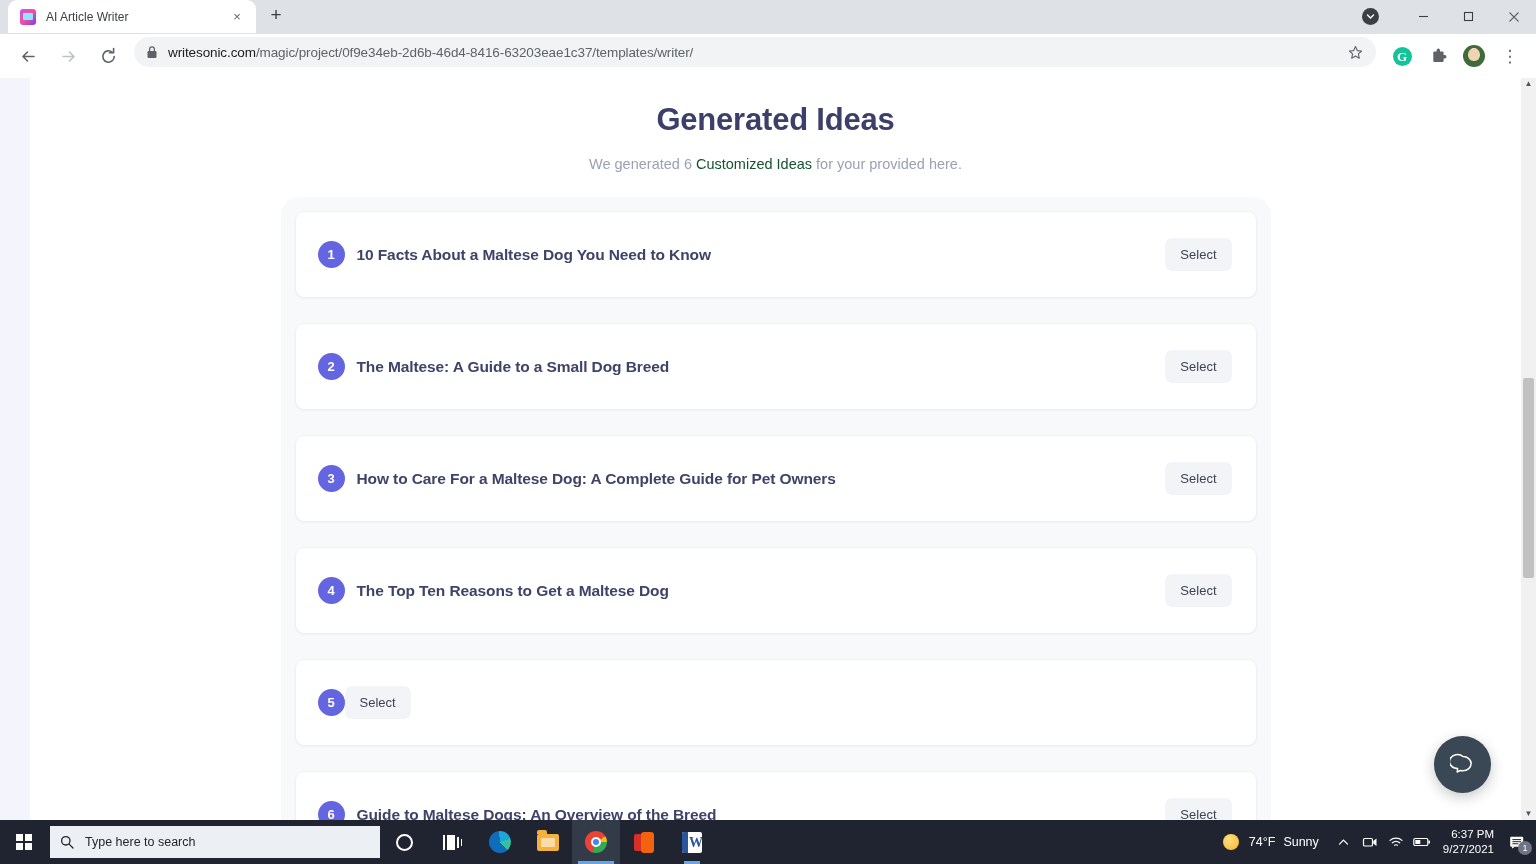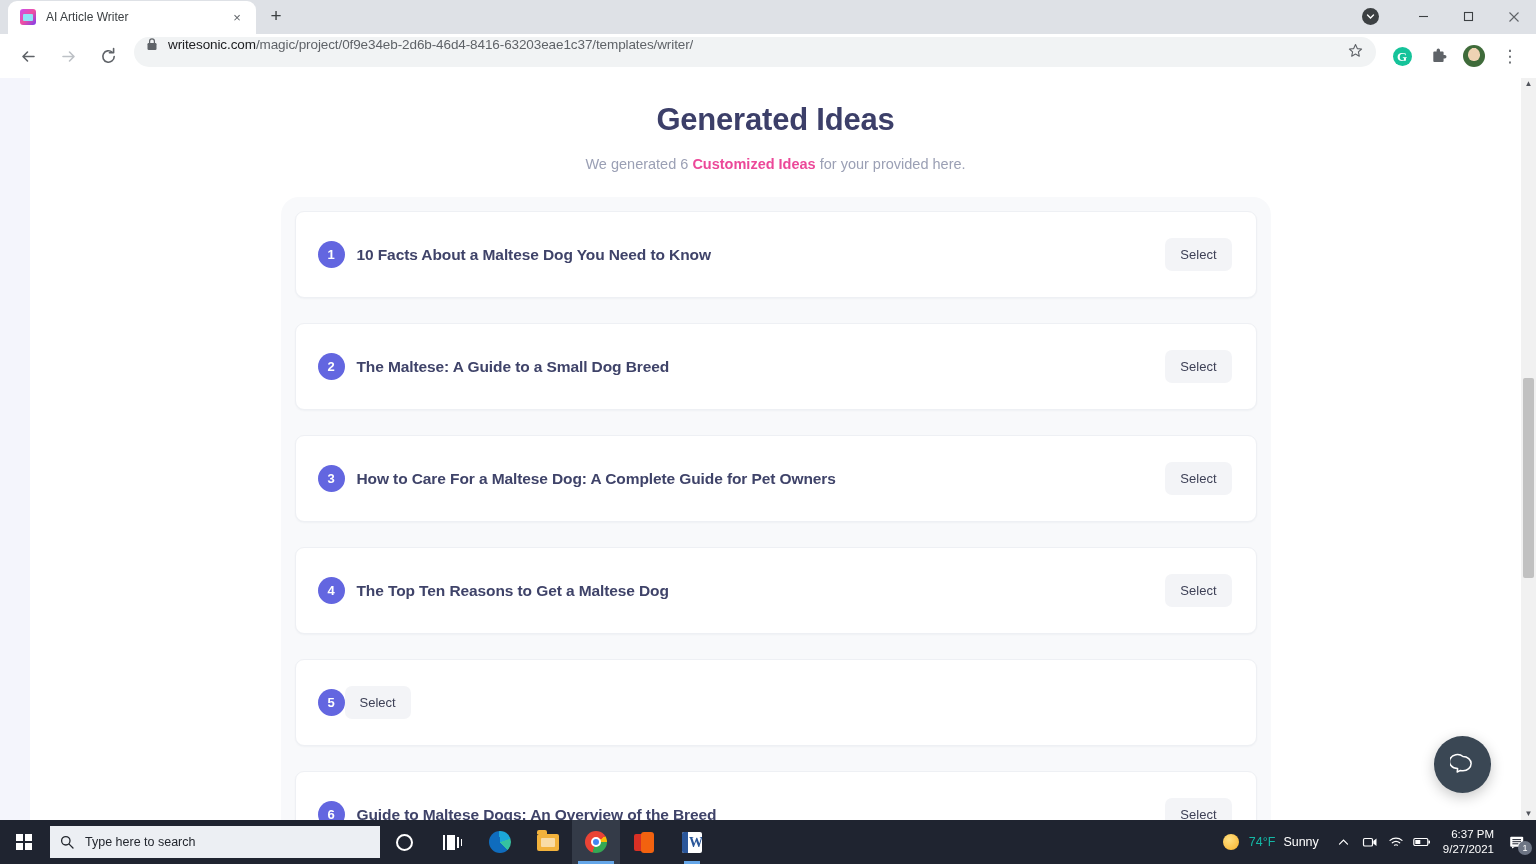--- a/index.html
+++ b/index.html
@@ -9,21 +9,21 @@
     overflow: hidden;
     font-family: "Liberation Sans", sans-serif;
     background: #ffffff;
   }
 
   
   .browser { width: 1536px; height: 864px; position: relative; display: flex; flex-direction: column; }
 
   .tabstrip {
     height: 34px; background: #dee1e6;
-    display: flex; align-items: center; position: relative; flex: none;
+    display: flex; align-items: flex-start; position: relative; flex: none;
   }
   .tab {
     margin-left: 8px;
     width: 248px; height: 33px;
     background: #ffffff;
     border-radius: 9px 9px 0 0;
     display: flex; align-items: center;
     padding: 0 10px 0 12px;
     position: relative;
   }
@@ -73,21 +73,21 @@
   }
   .navbtn {
     width: 32px; height: 32px; margin: 0 4px;
     display: flex; align-items: center; justify-content: center;
     color: #5f6368; border-radius: 50%; flex: none;
   }
   .navbtn.disabled { color: #bdc1c6; }
   .omnibox {
     flex: 1; height: 30px; background: #f1f3f4;
     border-radius: 16px; margin: 0 8px 8px 6px;
-    display: flex; align-items: flex-start; padding: 0 12px;
+    display: flex; align-items: center; padding: 0 12px;
     position: relative;
   }
   .lock { color: #5f6368; flex: none; display: flex; align-items: center; }
   .url {
     font-size: 13.5px; margin-left: 10px; color: #5f6368;
     white-space: nowrap; overflow: hidden; letter-spacing: -0.1px;
   }
   .url b { color: #202124; font-weight: 400; }
   .star {
     position: absolute; right: 8px; width: 26px; height: 26px;
@@ -127,21 +127,21 @@
   }
 
   .page-title {
     text-align: center; font-size: 31px; font-weight: bold;
     color: #3c3f69; letter-spacing: -0.2px;
   }
   .page-sub {
     text-align: center; font-size: 14.5px; color: #9ba0b5;
     margin-top: 18px;
   }
-  .page-sub b { color: #ec4899; font-weight: bold; }
+  .page-sub b { color: #14532d; font-weight: normal; }
 
   .ideas-wrap {
     margin: 25px auto 0; width: 990px;
     background: #f8f9fb; border-radius: 18px;
     padding: 14px 14px 20px;
   }
   .idea-card {
     background: #ffffff; border: 1px solid #eef0f4;
     border-radius: 9px; height: 87px; margin-bottom: 25px;
     display: flex; align-items: center; padding: 0 24px 0 22px;
@@ -299,21 +299,21 @@
     display: flex; align-items: center; padding-right: 6px;
   }
   .weather {
     display: flex; align-items: center; margin-right: 12px;
   }
   .sun {
     width: 16px; height: 16px; border-radius: 50%;
     background: radial-gradient(circle at 38% 35%, #ffe082, #f9b22a);
     margin-right: 10px;
   }
-  .weather .t { color: #14b8a6; font-size: 12.5px; margin-right: 8px; }
+  .weather .t { color: #ffffff; font-size: 12.5px; margin-right: 8px; }
   .weather .c { color: #ffffff; font-size: 12.5px; text-align: center; }
   .tray-ic {
     width: 26px; height: 44px;
     display: flex; align-items: center; justify-content: center;
     color: #ffffff;
   }
   .clock {
     color: #ffffff; font-size: 11.5px; line-height: 15px;
     text-align: right; margin: 0 10px 0 8px;
   }

